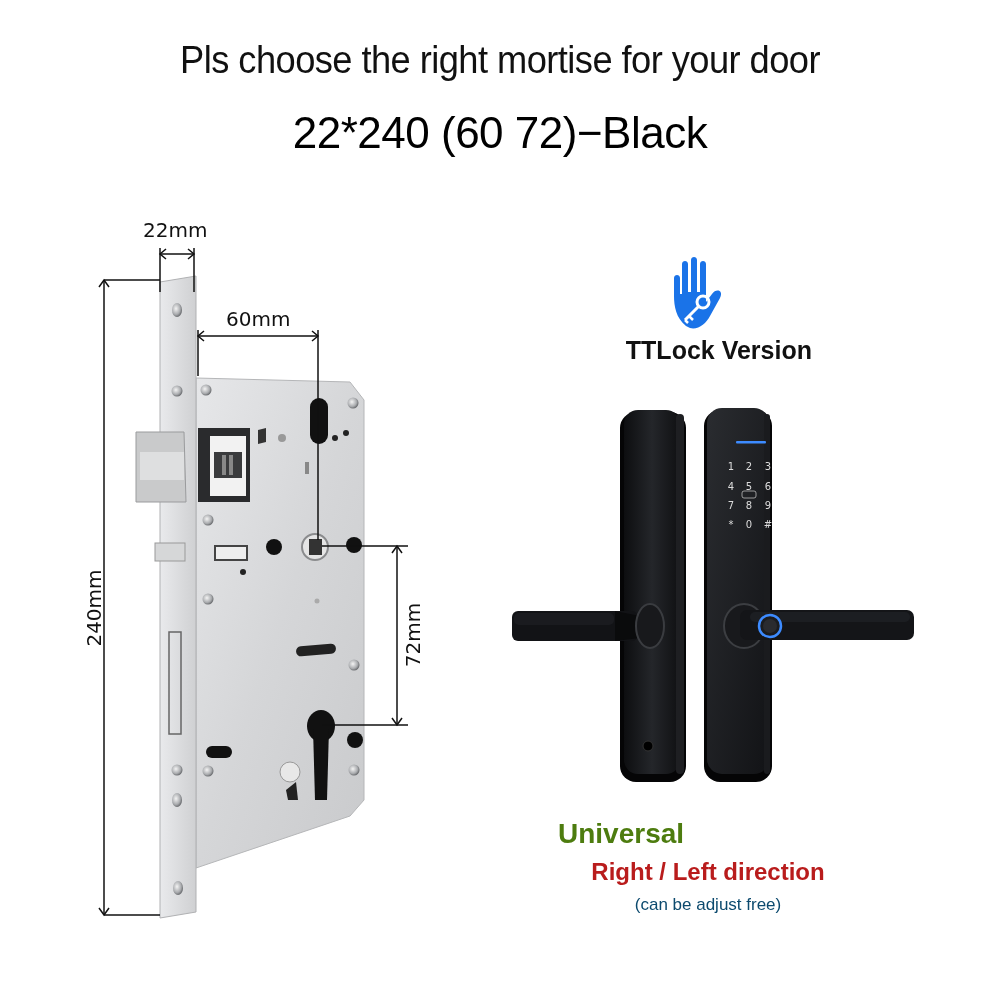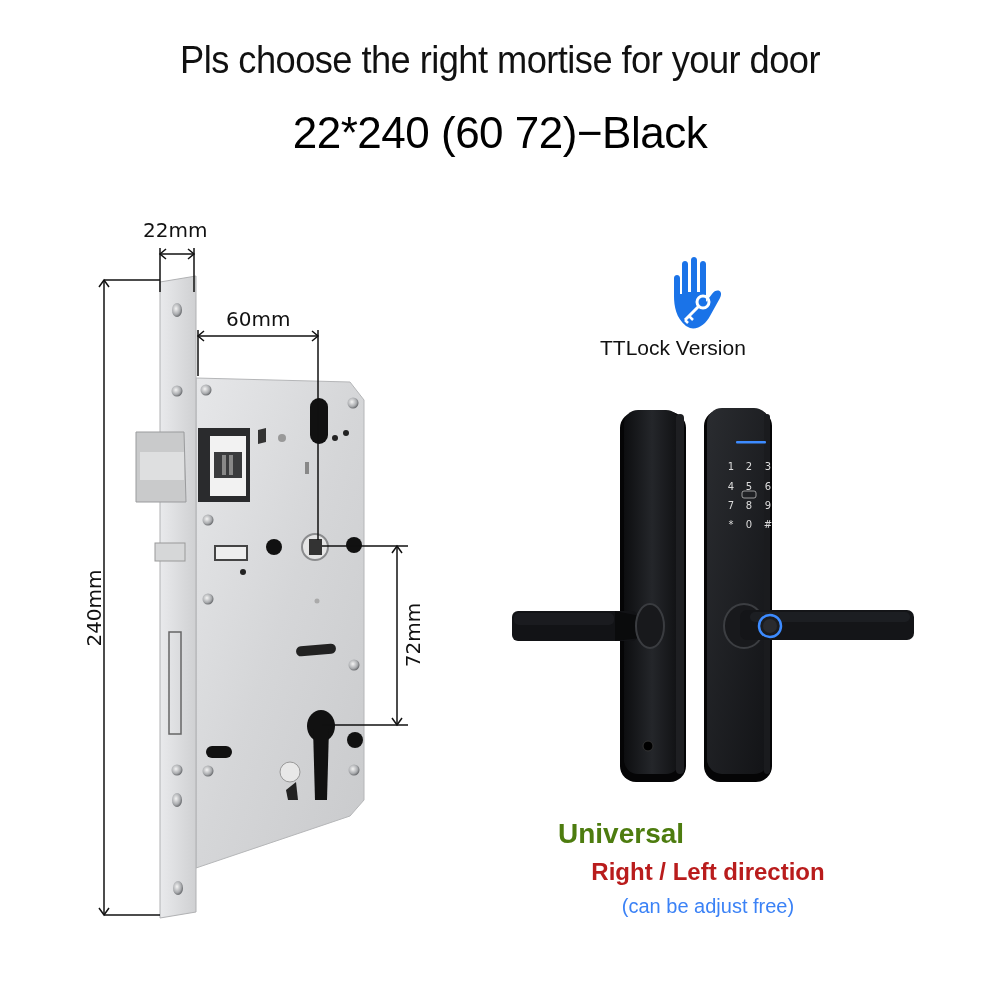--- a/index.html
+++ b/index.html
@@ -25,36 +25,36 @@
       white-space: nowrap;
     }
     .dim-22 { left: 143px; top: 218px; }
     .dim-60 { left: 218px; top: 307px; margin-left: 8px; }
     .dim-240 { left: 54px; top: 596px; transform: rotate(-90deg); transform-origin: center; width: 80px; text-align: center; }
     .dim-72 { left: 378px; top: 623px; transform: rotate(-90deg); transform-origin: center; width: 70px; text-align: center; }
 
     
     .ttlock-logo { position: absolute; left: 668px; top: 256px; width: 72px; height: 76px; }
     .ttlock-label {
-      position: absolute; left: 600px; top: 336px; width: 212px; text-align: left;
-      font-family: "Liberation Sans", sans-serif; font-weight: 400; font-size: 21px; color: #111;
+      position: absolute; left: 600px; top: 336px; width: 212px; text-align: right;
+      font-family: "Liberation Sans", sans-serif; font-weight: 700; font-size: 25px; color: #111;
     }
     .lock-illustration { position: absolute; left: 500px; top: 400px; width: 440px; height: 400px; }
 
     .universal {
       position: absolute; left: 558px; top: 818px; width: 300px; text-align: left;
       font-family: "Liberation Sans", sans-serif; font-weight: 700; font-size: 28px; color: #4d7c0f;
     }
     .direction {
       position: absolute; left: 558px; top: 858px; width: 300px; text-align: center;
       font-family: "Liberation Sans", sans-serif; font-weight: 700; font-size: 24px; color: #b91c1c;
     }
     .adjust {
       position: absolute; left: 558px; top: 895px; width: 300px; text-align: center;
-      font-family: "Liberation Sans", sans-serif; font-weight: 400; font-size: 20px; color: #3b82f6;
+      font-family: "Liberation Sans", sans-serif; font-weight: 400; font-size: 17px; color: #0c4a6e;
     }
   </style>
 </head>
 <body>
 
 <div class="headline">Pls choose the right mortise for your door</div>
 <div class="model">22*240 (60 72)−Black</div>
 
 <div class="diagram">
   <svg width="500" height="1000" viewBox="0 0 500 1000">

